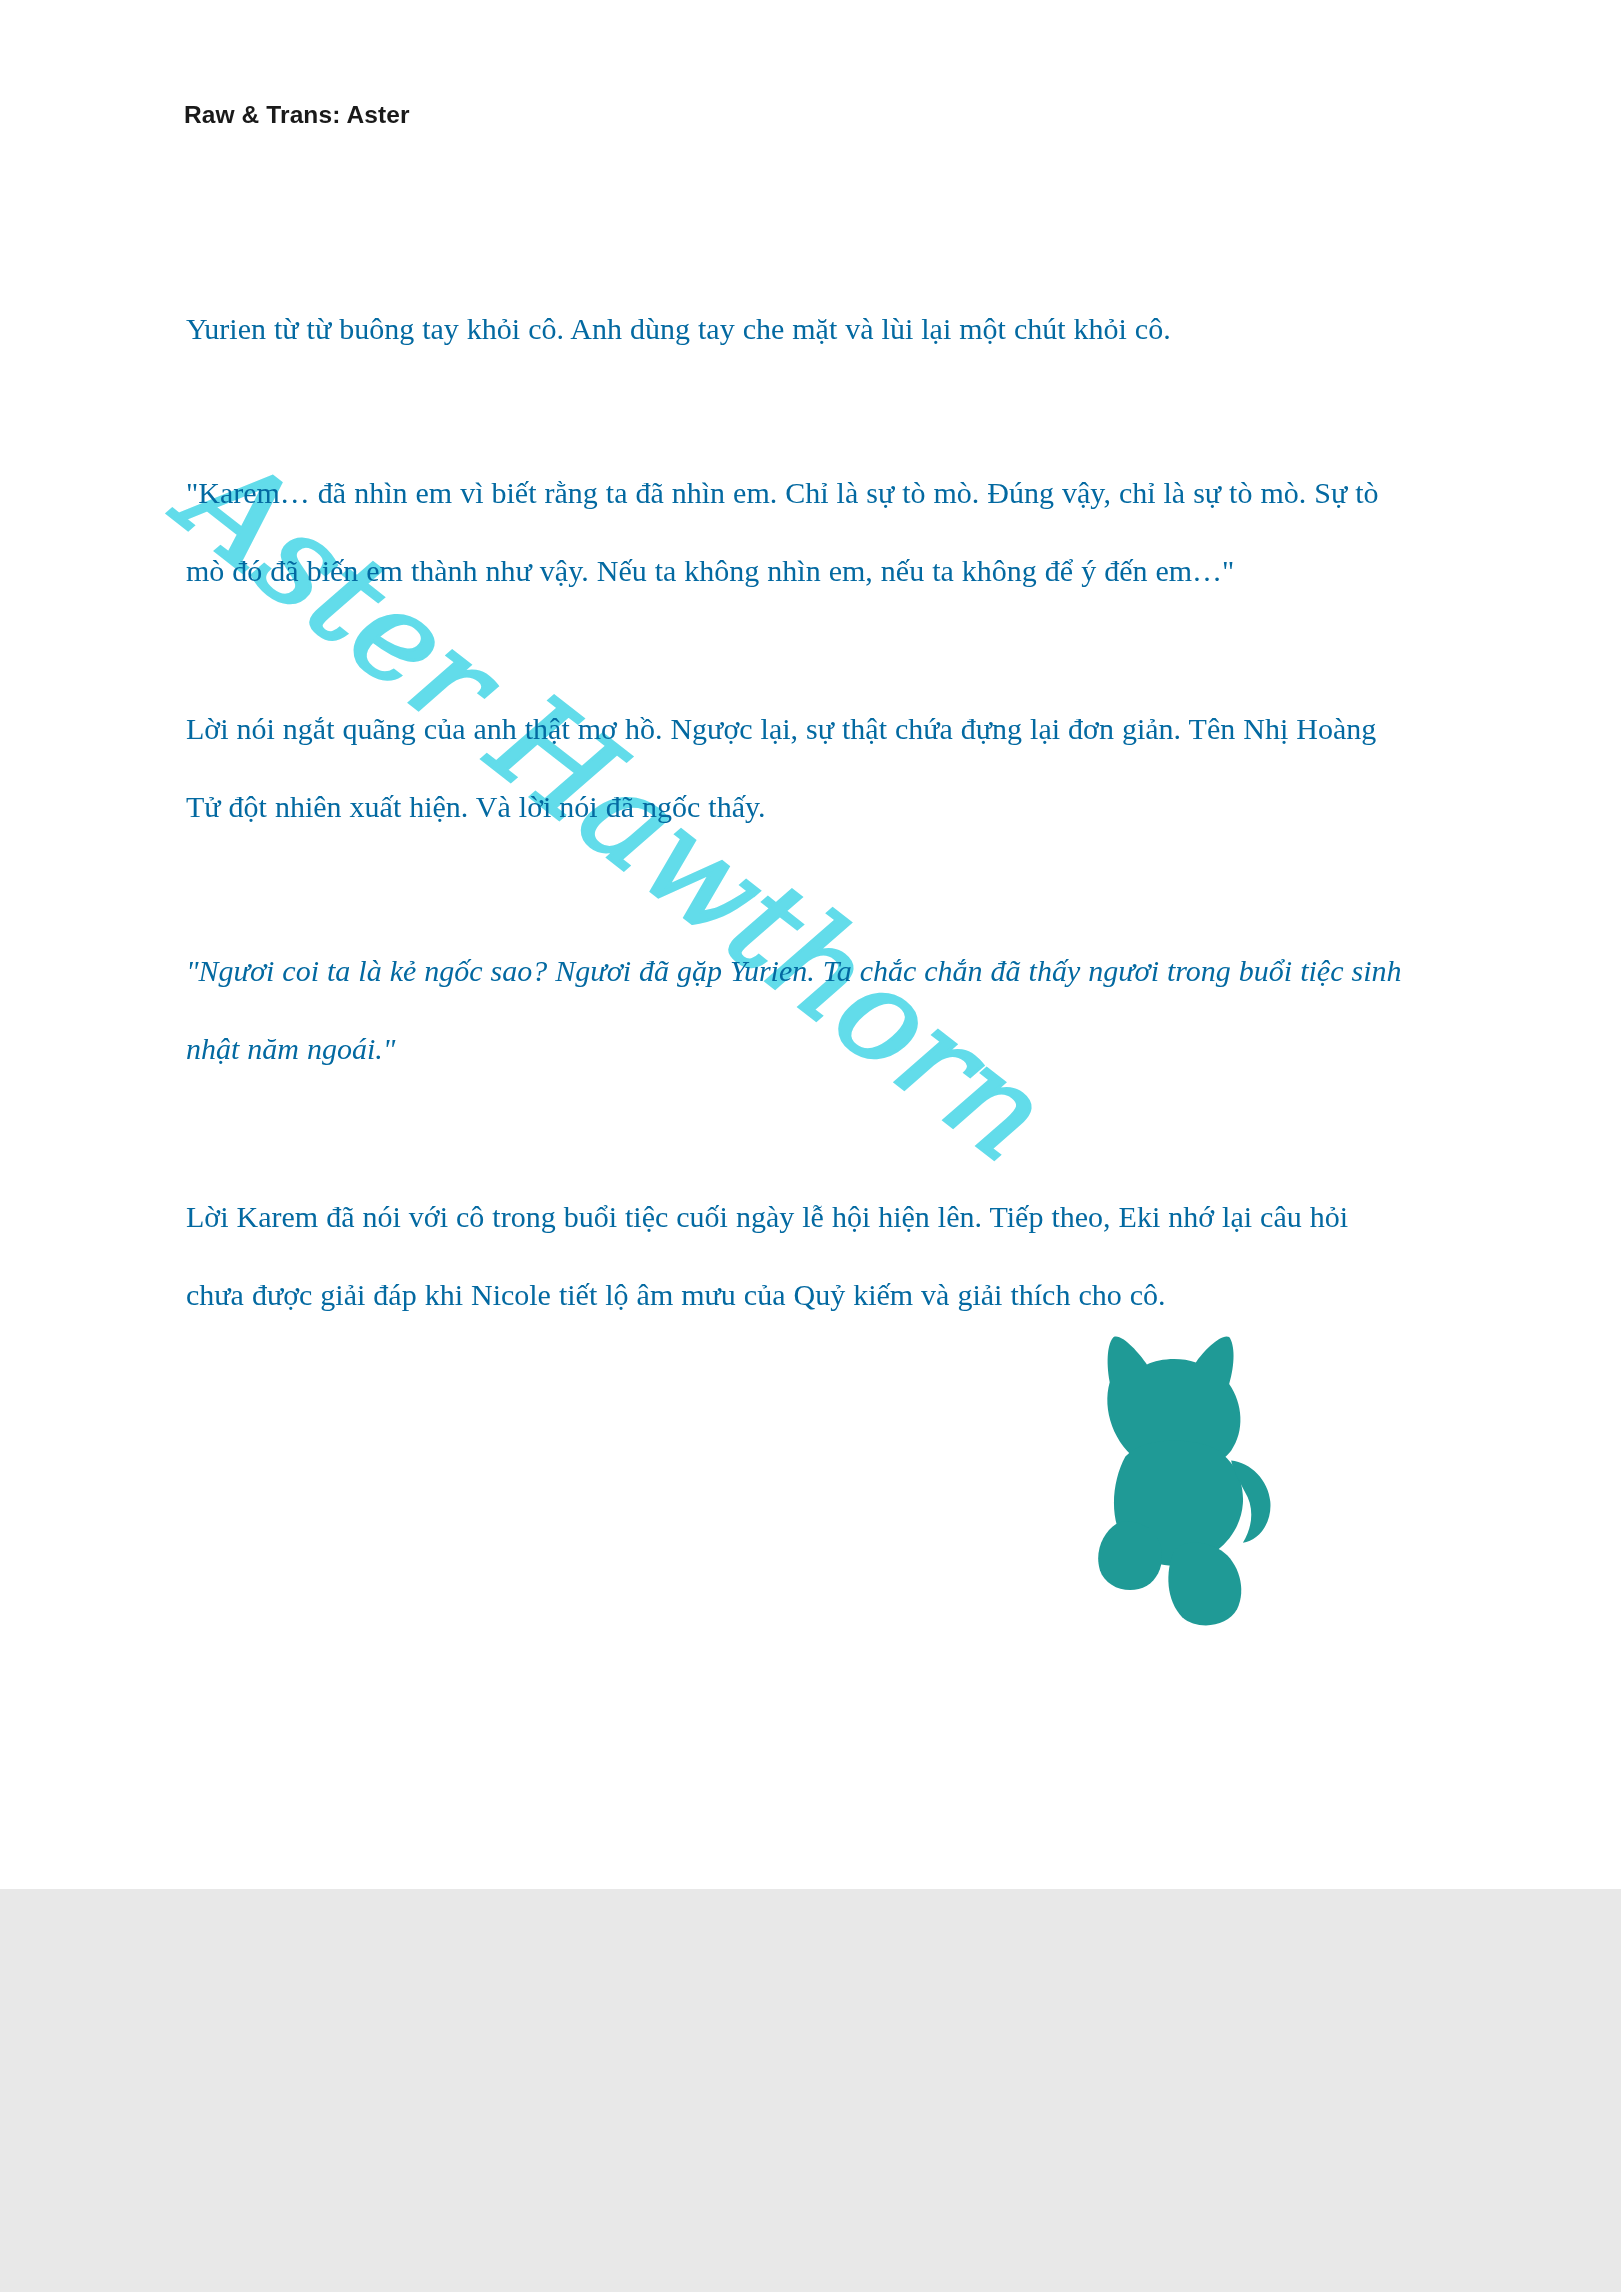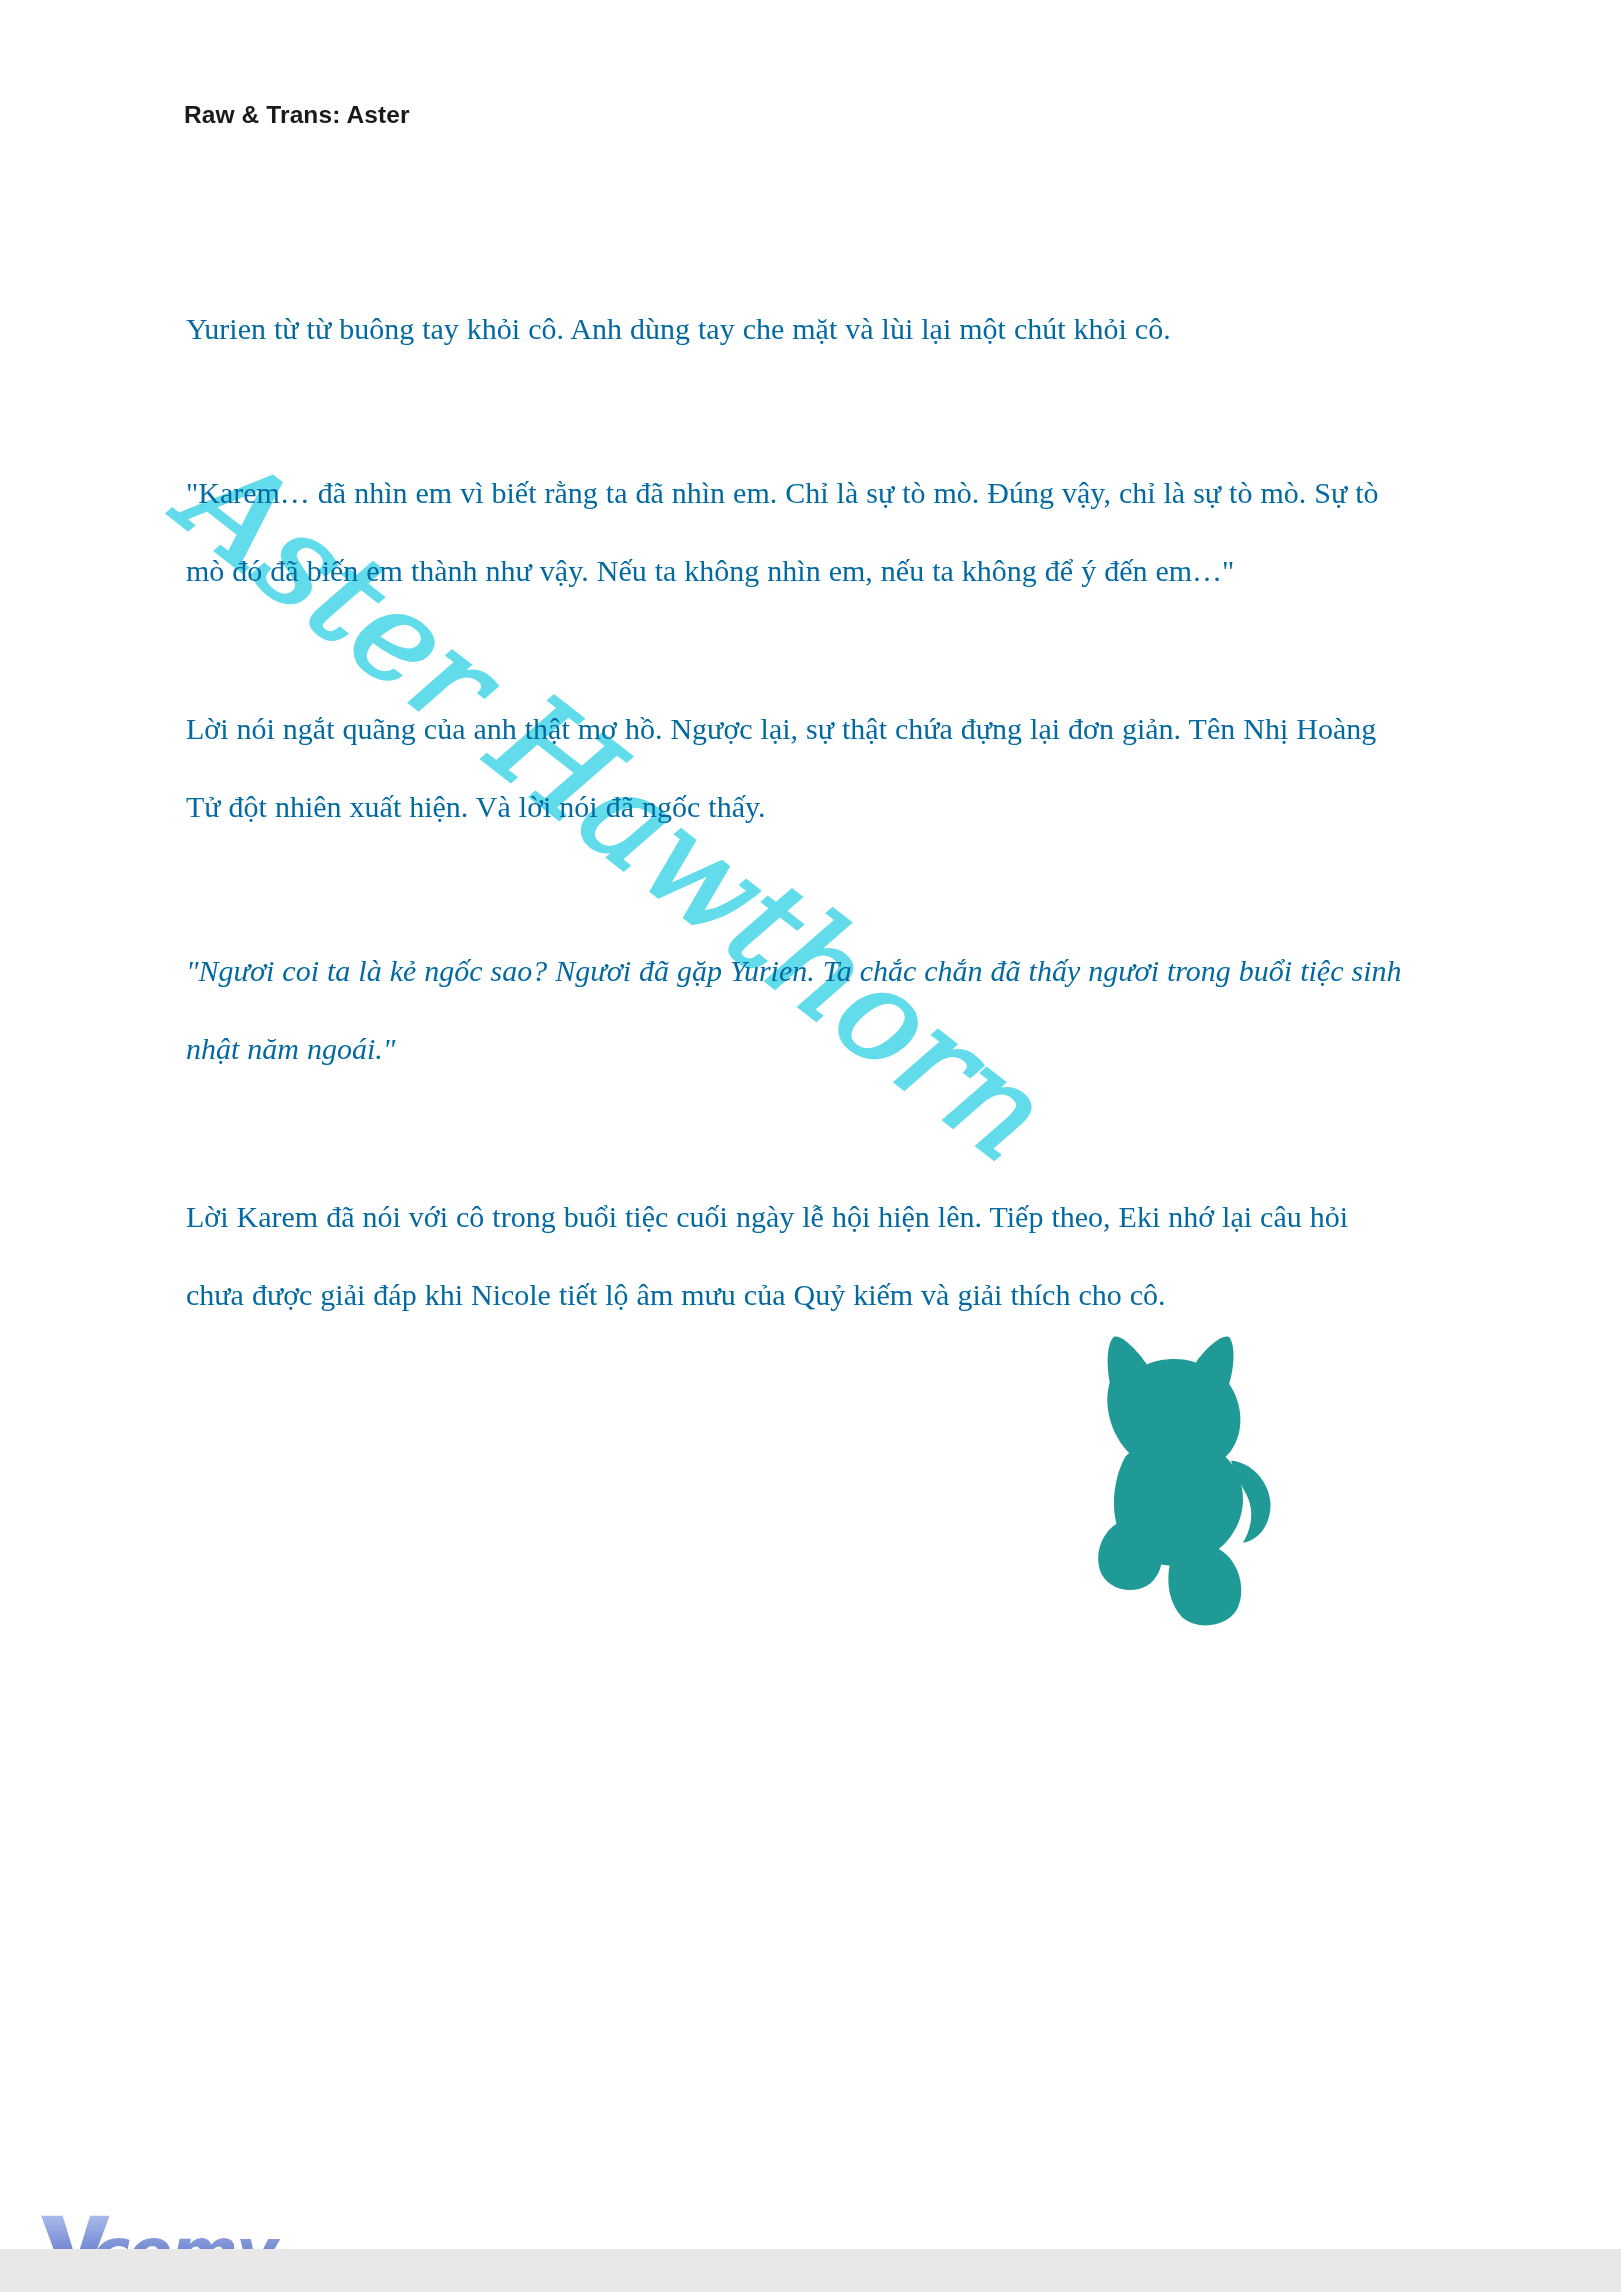--- a/index.html
+++ b/index.html
@@ -3,21 +3,21 @@
 <meta charset="utf-8">
 <style>
   html, body {
     margin: 0;
     padding: 0;
     background: #e8e8e8;
   }
   .page {
     position: relative;
     width: 1621px;
-    height: 2249px;
+    height: 1889px;
     background: #ffffff;
     overflow: hidden;
     font-family: "Liberation Serif", "DejaVu Serif", serif;
   }
 
   
   .page-header {
     position: absolute;
     top: 101px;
     left: 184px;

